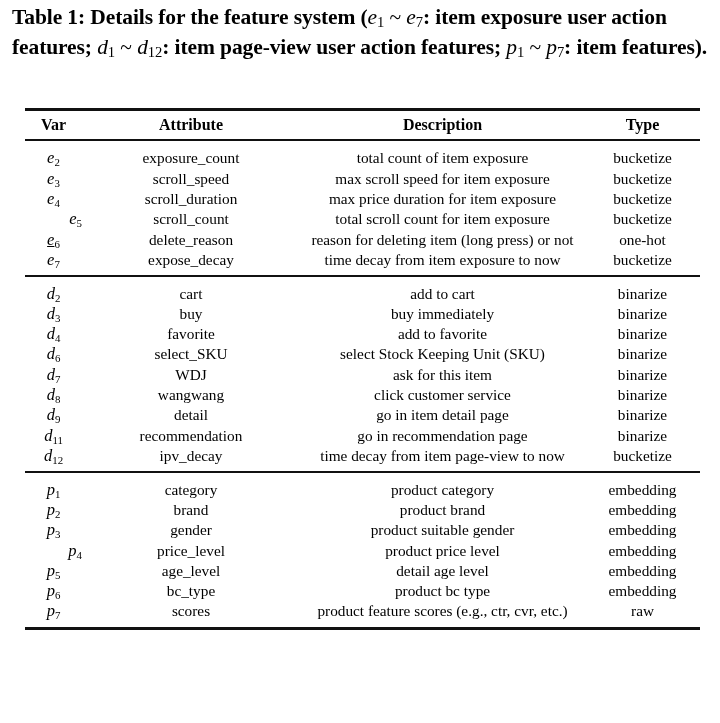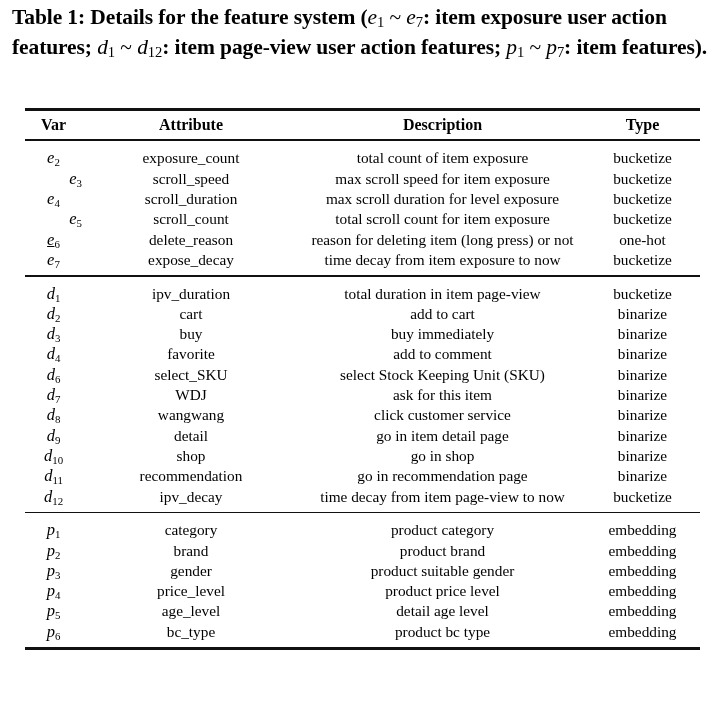--- a/index.html
+++ b/index.html
@@ -166,29 +166,29 @@
           <col class="c-type">
         </colgroup>
       <tbody id="sec-0">
           <tr>
             <td style="white-space: nowrap;"><span class="var">e<sub>2</sub></span></td>
             <td class="attr">exposure_count</td>
             <td class="desc">total count of item exposure</td>
             <td class="type">bucketize</td>
           </tr>
           <tr>
-            <td style="white-space: nowrap; text-align: right;"><span class="var">e<sub>3</sub></span></td>
+            <td style="white-space: nowrap;"><span class="var">e<sub>3</sub></span></td>
             <td class="attr">scroll_speed</td>
             <td class="desc">max scroll speed for item exposure</td>
             <td class="type">bucketize</td>
           </tr>
           <tr>
             <td style="white-space: nowrap;"><span class="var">e<sub>4</sub></span></td>
             <td class="attr">scroll_duration</td>
-            <td class="desc">max scroll duration for level exposure</td>
+            <td class="desc">max price duration for item exposure</td>
             <td class="type">bucketize</td>
           </tr>
           <tr>
             <td style="white-space: nowrap; text-align: right;"><span class="var">e<sub>5</sub></span></td>
             <td class="attr">scroll_count</td>
             <td class="desc">total scroll count for item exposure</td>
             <td class="type">bucketize</td>
           </tr>
           <tr>
             <td style="white-space: nowrap; text-decoration: underline;"><span class="var">e<sub>6</sub></span></td>
@@ -210,41 +210,35 @@
     <div class="gap-sm"></div>
     <table class="feat section-body">
       <colgroup>
           <col class="c-var">
           <col class="c-attr">
           <col class="c-desc">
           <col class="c-type">
         </colgroup>
       <tbody id="sec-1">
           <tr>
-            <td style="white-space: nowrap;"><span class="var">d<sub>1</sub></span></td>
-            <td class="attr">ipv_duration</td>
-            <td class="desc">total duration in item page-view</td>
-            <td class="type">bucketize</td>
-          </tr>
-          <tr>
             <td style="white-space: nowrap;"><span class="var">d<sub>2</sub></span></td>
             <td class="attr">cart</td>
             <td class="desc">add to cart</td>
             <td class="type">binarize</td>
           </tr>
           <tr>
             <td style="white-space: nowrap;"><span class="var">d<sub>3</sub></span></td>
             <td class="attr">buy</td>
             <td class="desc">buy immediately</td>
             <td class="type">binarize</td>
           </tr>
           <tr>
             <td style="white-space: nowrap;"><span class="var">d<sub>4</sub></span></td>
             <td class="attr">favorite</td>
-            <td class="desc">add to comment</td>
+            <td class="desc">add to favorite</td>
             <td class="type">binarize</td>
           </tr>
           <tr>
             <td style="white-space: nowrap;"><span class="var">d<sub>6</sub></span></td>
             <td class="attr">select_SKU</td>
             <td class="desc">select Stock Keeping Unit (SKU)</td>
             <td class="type">binarize</td>
           </tr>
           <tr>
             <td style="white-space: nowrap;"><span class="var">d<sub>7</sub></span></td>
@@ -255,26 +249,20 @@
           <tr>
             <td style="white-space: nowrap;"><span class="var">d<sub>8</sub></span></td>
             <td class="attr">wangwang</td>
             <td class="desc">click customer service</td>
             <td class="type">binarize</td>
           </tr>
           <tr>
             <td style="white-space: nowrap;"><span class="var">d<sub>9</sub></span></td>
             <td class="attr">detail</td>
             <td class="desc">go in item detail page</td>
-            <td class="type">binarize</td>
-          </tr>
-          <tr>
-            <td style="white-space: nowrap;"><span class="var">d<sub>10</sub></span></td>
-            <td class="attr">shop</td>
-            <td class="desc">go in shop</td>
             <td class="type">binarize</td>
           </tr>
           <tr>
             <td style="white-space: nowrap;"><span class="var">d<sub>11</sub></span></td>
             <td class="attr">recommendation</td>
             <td class="desc">go in recommendation page</td>
             <td class="type">binarize</td>
           </tr>
           <tr>
             <td style="white-space: nowrap;"><span class="var">d<sub>12</sub></span></td>
@@ -308,36 +296,42 @@
             <td class="desc">product brand</td>
             <td class="type">embedding</td>
           </tr>
           <tr>
             <td style="white-space: nowrap;"><span class="var">p<sub>3</sub></span></td>
             <td class="attr">gender</td>
             <td class="desc">product suitable gender</td>
             <td class="type">embedding</td>
           </tr>
           <tr>
-            <td style="white-space: nowrap;"><span class="var">p<sub>4</sub></span></td>
+            <td style="white-space: nowrap; text-align: right;"><span class="var">p<sub>4</sub></span></td>
             <td class="attr">price_level</td>
             <td class="desc">product price level</td>
             <td class="type">embedding</td>
           </tr>
           <tr>
             <td style="white-space: nowrap;"><span class="var">p<sub>5</sub></span></td>
             <td class="attr">age_level</td>
             <td class="desc">detail age level</td>
             <td class="type">embedding</td>
           </tr>
           <tr>
             <td style="white-space: nowrap;"><span class="var">p<sub>6</sub></span></td>
             <td class="attr">bc_type</td>
             <td class="desc">product bc type</td>
             <td class="type">embedding</td>
+          </tr>
+          <tr>
+            <td style="white-space: nowrap;"><span class="var">p<sub>7</sub></span></td>
+            <td class="attr">scores</td>
+            <td class="desc">product feature scores (e.g., ctr, cvr, etc.)</td>
+            <td class="type">raw</td>
           </tr>
         </tbody>
     </table>
     <div class="gap-xs"></div>
     <div class="rule-bot"></div>
   </div>
 
 </div>
 
 </body></html>

